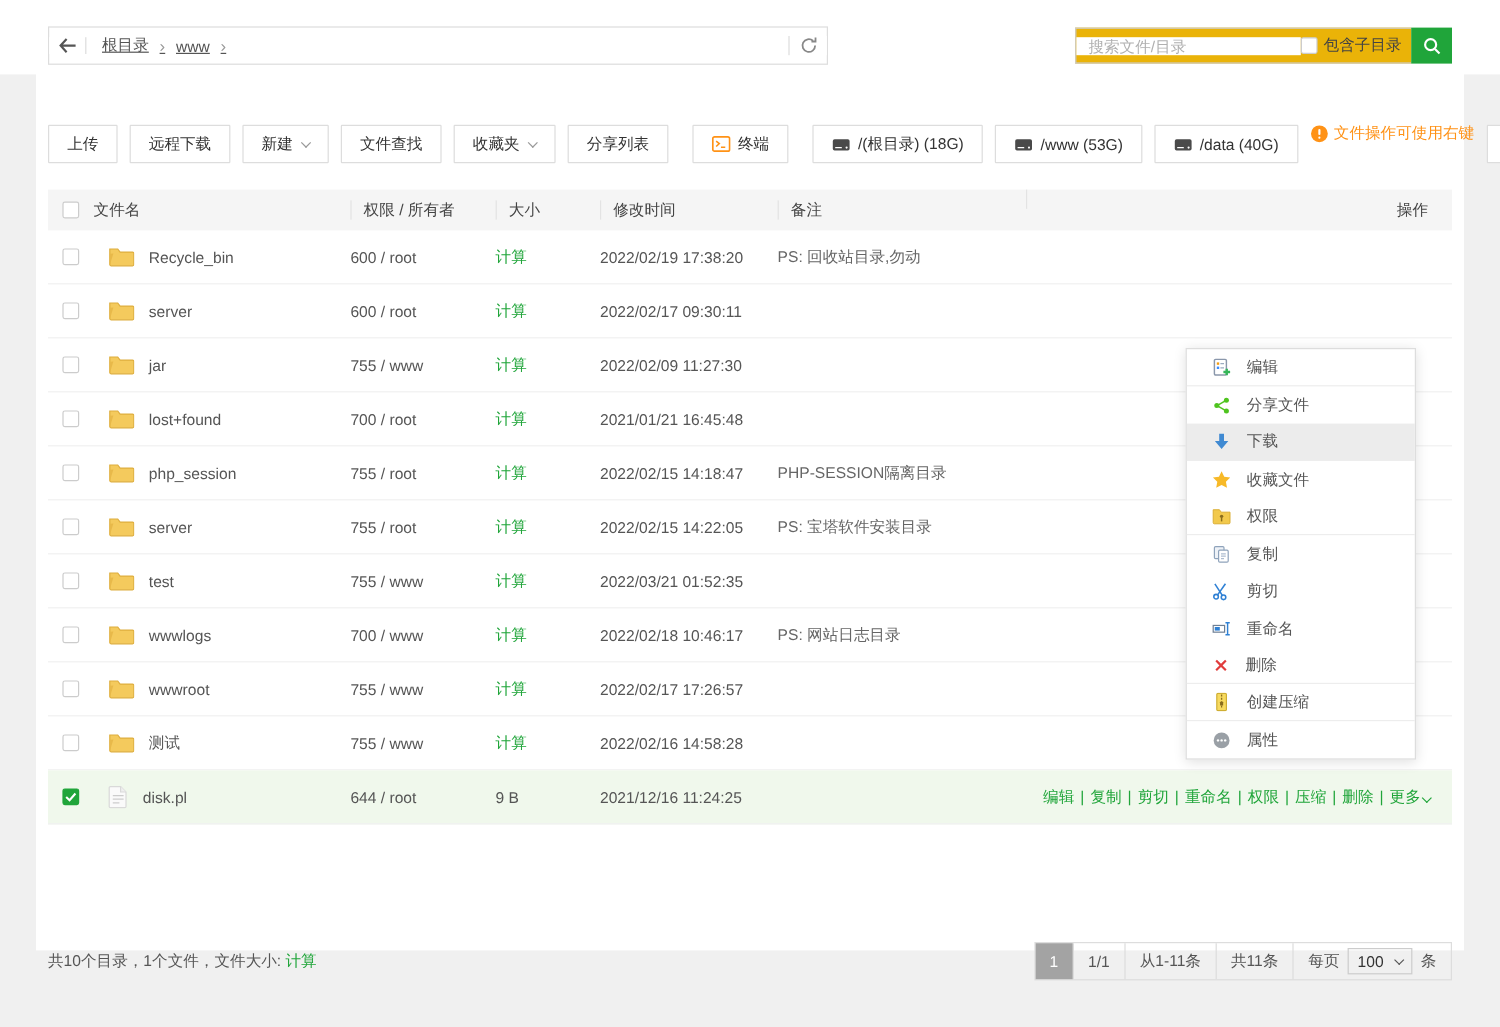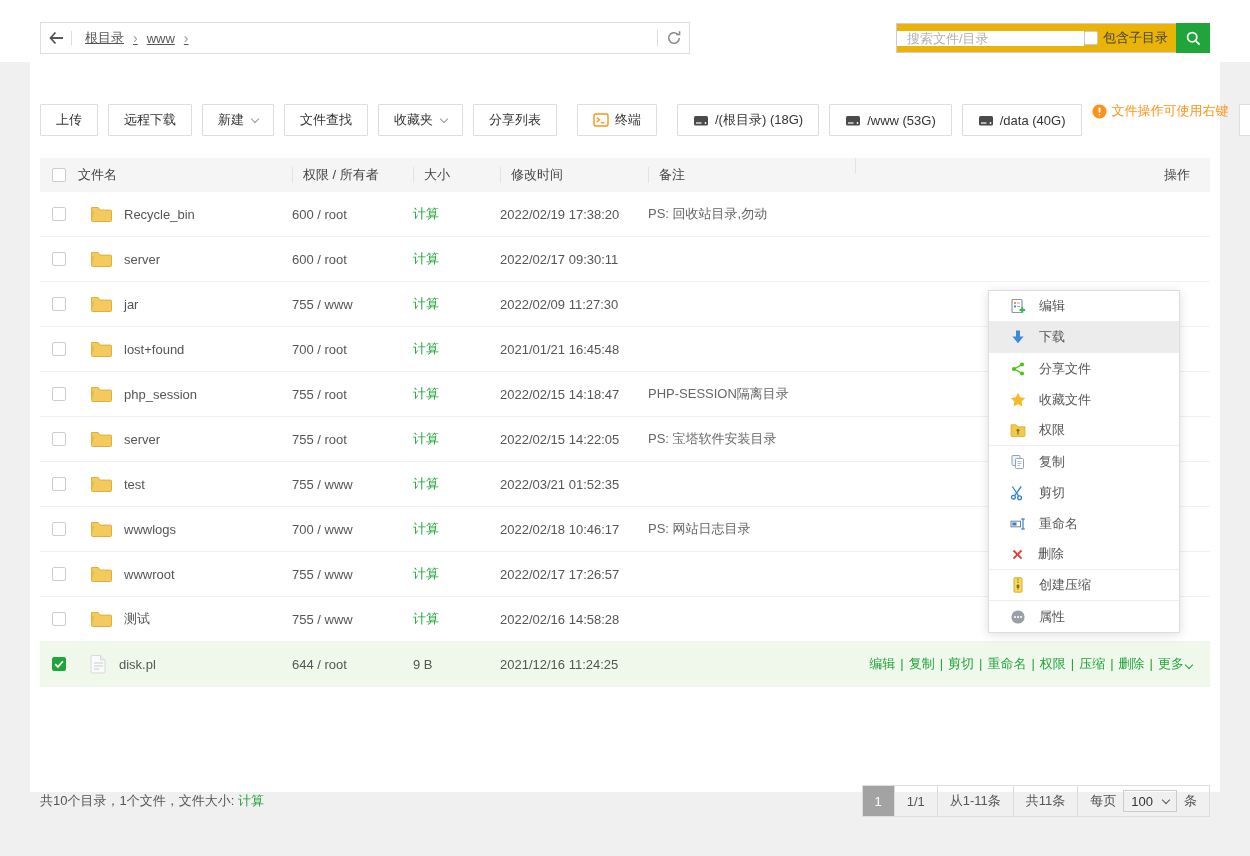--- a/index.html
+++ b/index.html
@@ -443,38 +443,38 @@
     <svg width="16" height="16" viewBox="0 0 16 16">
         <rect x="2" y="1.5" width="10" height="13" rx="1" fill="#fff" stroke="#8a97ab" stroke-width="1.2"></rect>
         <rect x="4" y="4" width="2" height="2" fill="#f39c12"></rect>
         <line x1="7" y1="5" x2="10" y2="5" stroke="#9aabc0"></line>
         <rect x="4" y="7.5" width="2" height="2" fill="#3b8cff"></rect>
         <line x1="7" y1="8.5" x2="10" y2="8.5" stroke="#9aabc0"></line>
         <path d="M12.3 9.2 v5.6 M9.5 12 h5.6" stroke="#35b558" stroke-width="2"></path>
       </svg>
     <span>编辑</span>
   </div>
-  <div class="ctx-item hl sep">
-    <svg width="16" height="16" viewBox="0 0 16 16">
-        <path d="M6 1.5 h4 v6 h3.6 L8 14.2 L2.4 7.5 H6 z" fill="#408ad2"></path>
-      </svg>
-    <span>下载</span>
-  </div>
   <div class="ctx-item">
     <svg width="16" height="16" viewBox="0 0 16 16">
         <g stroke="#4fc41f" stroke-width="1.3">
           <line x1="4.2" y1="8" x2="11.8" y2="3.6"></line>
           <line x1="4.2" y1="8" x2="11.8" y2="12.4"></line>
         </g>
         <circle cx="12" cy="3.5" r="2.1" fill="#4fc41f"></circle>
         <circle cx="4" cy="8" r="2.1" fill="#4fc41f"></circle>
         <circle cx="12" cy="12.5" r="2.1" fill="#4fc41f"></circle>
       </svg>
     <span>分享文件</span>
   </div>
+  <div class="ctx-item hl sep">
+    <svg width="16" height="16" viewBox="0 0 16 16">
+        <path d="M6 1.5 h4 v6 h3.6 L8 14.2 L2.4 7.5 H6 z" fill="#408ad2"></path>
+      </svg>
+    <span>下载</span>
+  </div>
   <div class="ctx-item">
     <svg width="16" height="16" viewBox="0 0 16 16">
         <path d="M8 .8 l2.2 4.5 5 .7 -3.6 3.5 .9 4.9 L8 12.1 3.5 14.4 l.9 -4.9 L.8 6 l5 -.7 z" fill="#f7b928"></path>
       </svg>
     <span>收藏文件</span>
   </div>
   <div class="ctx-item sep">
     <svg width="16" height="16" viewBox="0 0 16 16">
         <path d="M1 2.8 h5.2 l1.5 2 H15 v8.7 a1 1 0 0 1 -1 1 H2 a1 1 0 0 1 -1 -1 z" fill="#f2c94c" stroke="#d9ab2e" stroke-width=".8"></path>
         <circle cx="8" cy="8.3" r="1.4" fill="#8a6d1d"></circle>

